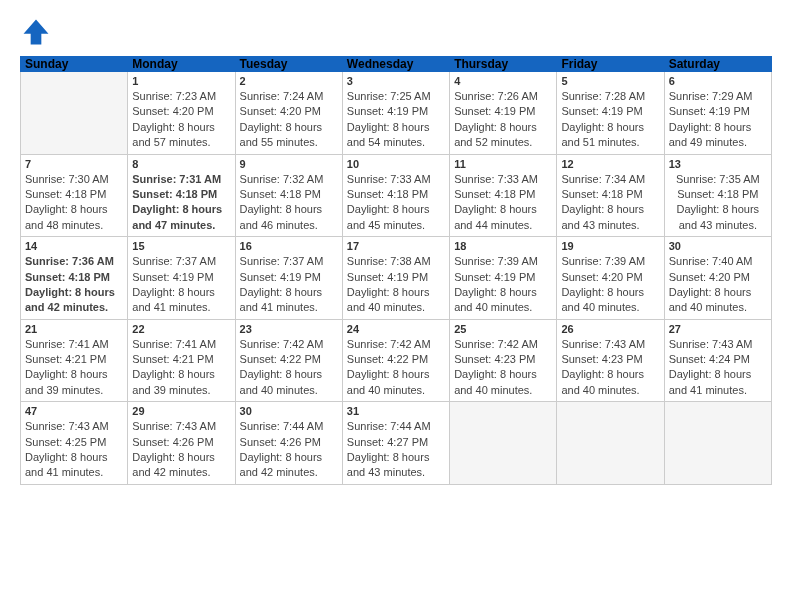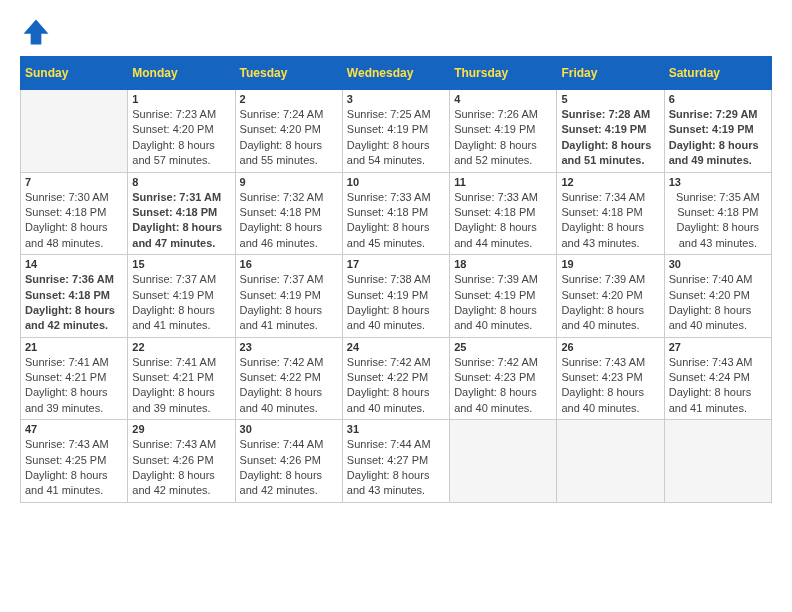--- a/index.html
+++ b/index.html
@@ -45,24 +45,24 @@
       color: #555;
     }
     .calendar {
       width: 100%;
       border-collapse: collapse;
       border: 1px solid #ccc;
       table-layout: fixed;
     }
     .calendar th {
       background: #1565c0;
-      color: #fde047;
+      color: #000000;
       font-size: 12px;
       font-weight: bold;
-      padding: 9px 4px;
+      padding: 0 4px;
       text-align: left;
       border: 1px solid #1565c0;
     }
     .calendar td {
       vertical-align: top;
       border: 1px solid #ccc;
       padding: 3px 4px;
       font-size: 9.5px;
       color: #333;
       height: 78px;
@@ -144,28 +144,28 @@
           </td>
           <td>
             <span class="day-num">4</span>
             <div class="day-info" style="white-space: pre-line;">Sunrise: 7:26 AM
 Sunset: 4:19 PM
 Daylight: 8 hours
 and 52 minutes.</div>
           </td>
           <td>
             <span class="day-num">5</span>
-            <div class="day-info" style="white-space: pre-line; font-weight: bold;">Sunrise: 7:28 AM
+            <div class="day-info" style="white-space: pre-line;">Sunrise: 7:28 AM
 Sunset: 4:19 PM
 Daylight: 8 hours
 and 51 minutes.</div>
           </td>
           <td>
             <span class="day-num">6</span>
-            <div class="day-info" style="white-space: pre-line; font-weight: bold;">Sunrise: 7:29 AM
+            <div class="day-info" style="white-space: pre-line;">Sunrise: 7:29 AM
 Sunset: 4:19 PM
 Daylight: 8 hours
 and 49 minutes.</div>
           </td>
         </tr>
         <tr>
           <td>
             <span class="day-num">7</span>
             <div class="day-info" style="white-space: pre-line;">Sunrise: 7:30 AM
 Sunset: 4:18 PM

